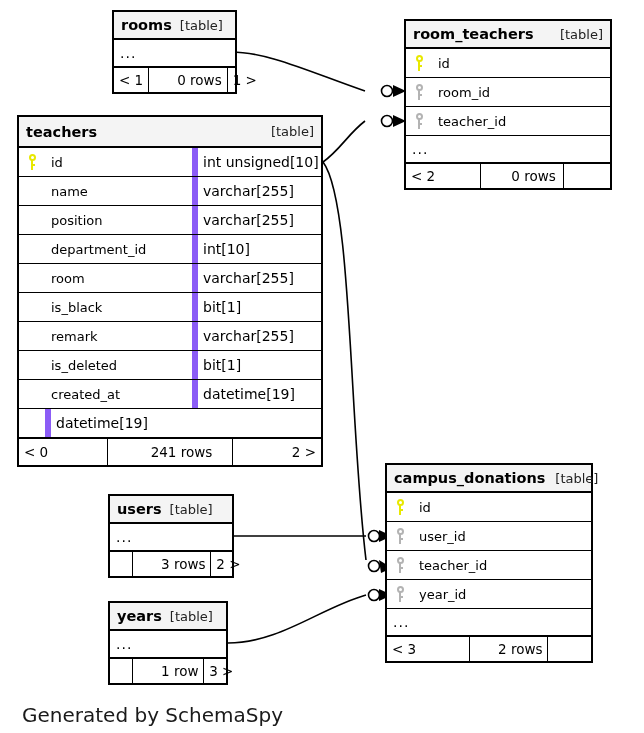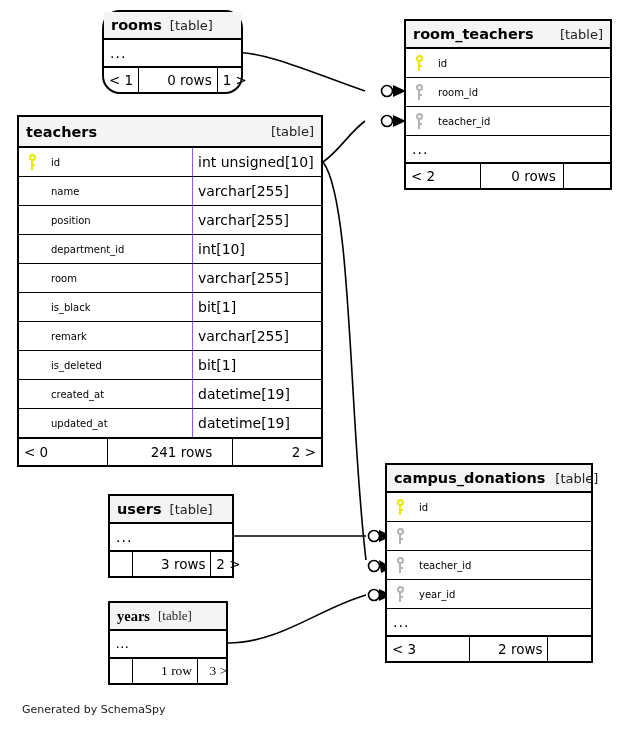--- a/index.html
+++ b/index.html
@@ -74,33 +74,33 @@
     width: 26px;
     flex: 0 0 26px;
     display: flex;
     align-items: center;
     justify-content: center;
   }
   .col-name {
     flex: 1 1 auto;
     display: flex;
     align-items: center;
-    font-size: 10px;
+    font-size: 13px;
     padding-left: 6px;
     box-sizing: border-box;
     white-space: nowrap;
   }
   .col-type {
     flex: 0 0 auto;
     display: flex;
     align-items: center;
     font-size: 14px;
     padding-left: 5px;
     padding-right: 5px;
-    border-left: 1px solid #8b5cf6;
+    border-left: 6px solid #8b5cf6;
     box-sizing: border-box;
     white-space: nowrap;
     text-align: right;
   }
   .ellipsis-row {
     display: flex;
     align-items: center;
     font-size: 14px;
     padding-left: 6px;
     border-bottom: 1px solid #000000;
@@ -163,21 +163,21 @@
     top: 10px;
     width: 4px;
     height: 2px;
     background: currentColor;
   }
   .key.pk { color: #e8e800; }
   .key.fk { color: #b3b3b3; }
 
   .footer-note {
     position: absolute;
-    font-size: 11px;
+    font-size: 20px;
     color: #1a1a1a;
     white-space: nowrap;
   }
 </style>
 </head>
 <body>
 
 <div id="canvas">
 
   <svg class="edges" viewBox="0 0 644 733">
@@ -204,21 +204,21 @@
     </g>
     <g fill="#000000" stroke="none">
       <path d="M406,91 L393,85 L393,97 Z"></path>
       <path d="M406,121 L393,115 L393,127 Z"></path>
       <path d="M392,536 L379,530 L379,542 Z"></path>
       <path d="M392,568 L379,560 L381,573 Z"></path>
       <path d="M392,595 L379,589 L379,601 Z"></path>
     </g>
   </svg>
 
-  <div class="table-box" style="left:102px; top:10px; width:141px;border-radius:18px;">
+  <div class="table-box" style="left:112px; top:10px; width:125px;">
     <div class="tbl-header compact">
       <span class="tbl-name">rooms</span>
       <span class="tbl-kind">[table]</span>
     </div>
     <div class="ellipsis-row">...</div>
     <div class="footer-row">
       <div class="footer-cell left">&lt; 1</div>
       <div class="footer-cell mid">0 rows</div>
       <div class="footer-cell right">1 &gt;</div>
     </div>
@@ -319,21 +319,20 @@
       <span class="col-name">is_deleted</span>
       <span class="col-type" style="width:129px;flex:0 0 129px;">bit[1]</span>
     </div>
     <div class="col-row">
       <span class="col-key"></span>
       <span class="col-name">created_at</span>
       <span class="col-type" style="width:129px;flex:0 0 129px;">datetime[19]</span>
     </div>
     <div class="col-row">
       <span class="col-key"></span>
-      <span class="col-name">updated_at</span>
       <span class="col-type" style="width:129px;flex:0 0 129px;">datetime[19]</span>
     </div>
     <div class="footer-row" style="height:27px;">
       <div class="footer-cell left" style="width:88px;flex:0 0 88px;">&lt; 0</div>
       <div class="footer-cell mid">241 rows</div>
       <div class="footer-cell right" style="width:88px;flex:0 0 88px;">2 &gt;</div>
     </div>
   </div>
 
   <div class="table-box" style="left:385px; top:463px; width:208px;">
@@ -352,20 +351,21 @@
       <span class="col-name">id</span>
     </div>
     <div class="col-row">
       <span class="col-key">
           <span class="key fk">
             <span class="bow"></span>
             <span class="shaft"></span>
             <span class="tooth"></span>
           </span>
         </span>
+      <span class="col-name">user_id</span>
     </div>
     <div class="col-row">
       <span class="col-key">
           <span class="key fk">
             <span class="bow"></span>
             <span class="shaft"></span>
             <span class="tooth"></span>
           </span>
         </span>
       <span class="col-name">teacher_id</span>
@@ -394,21 +394,21 @@
       <span class="tbl-kind">[table]</span>
     </div>
     <div class="ellipsis-row">...</div>
     <div class="footer-row">
       <div class="footer-cell left" style="width:22px;flex:0 0 22px;"></div>
       <div class="footer-cell mid">3 rows</div>
       <div class="footer-cell right" style="width:34px;flex:0 0 34px;">2 &gt;</div>
     </div>
   </div>
 
-  <div class="table-box" style="left:108px; top:601px; width:120px;font-family:Liberation Serif, serif;">
+  <div class="table-box" style="left:108px; top:601px; width:120px;">
     <div class="tbl-header compact">
       <span class="tbl-name">years</span>
       <span class="tbl-kind">[table]</span>
     </div>
     <div class="ellipsis-row">...</div>
     <div class="footer-row">
       <div class="footer-cell left" style="width:22px;flex:0 0 22px;"></div>
       <div class="footer-cell mid">1 row</div>
       <div class="footer-cell right" style="width:34px;flex:0 0 34px;">3 &gt;</div>
     </div>

